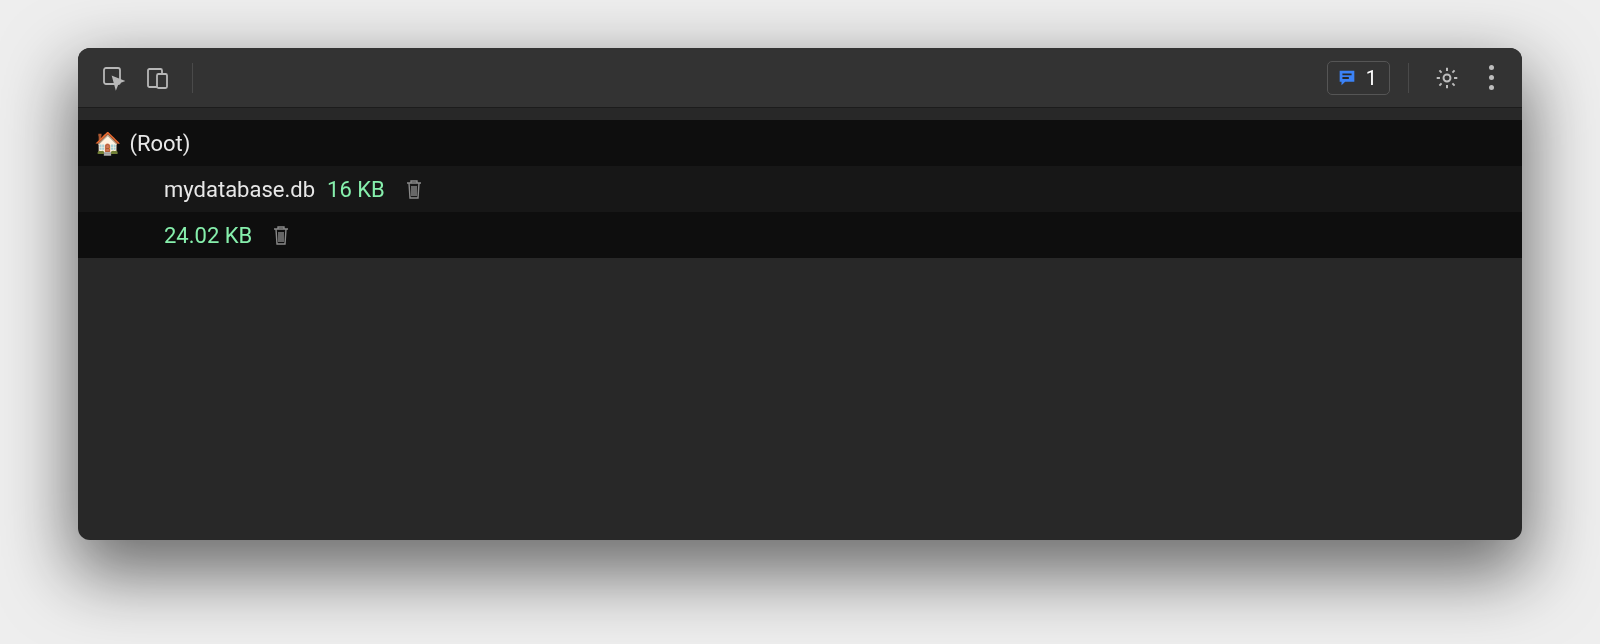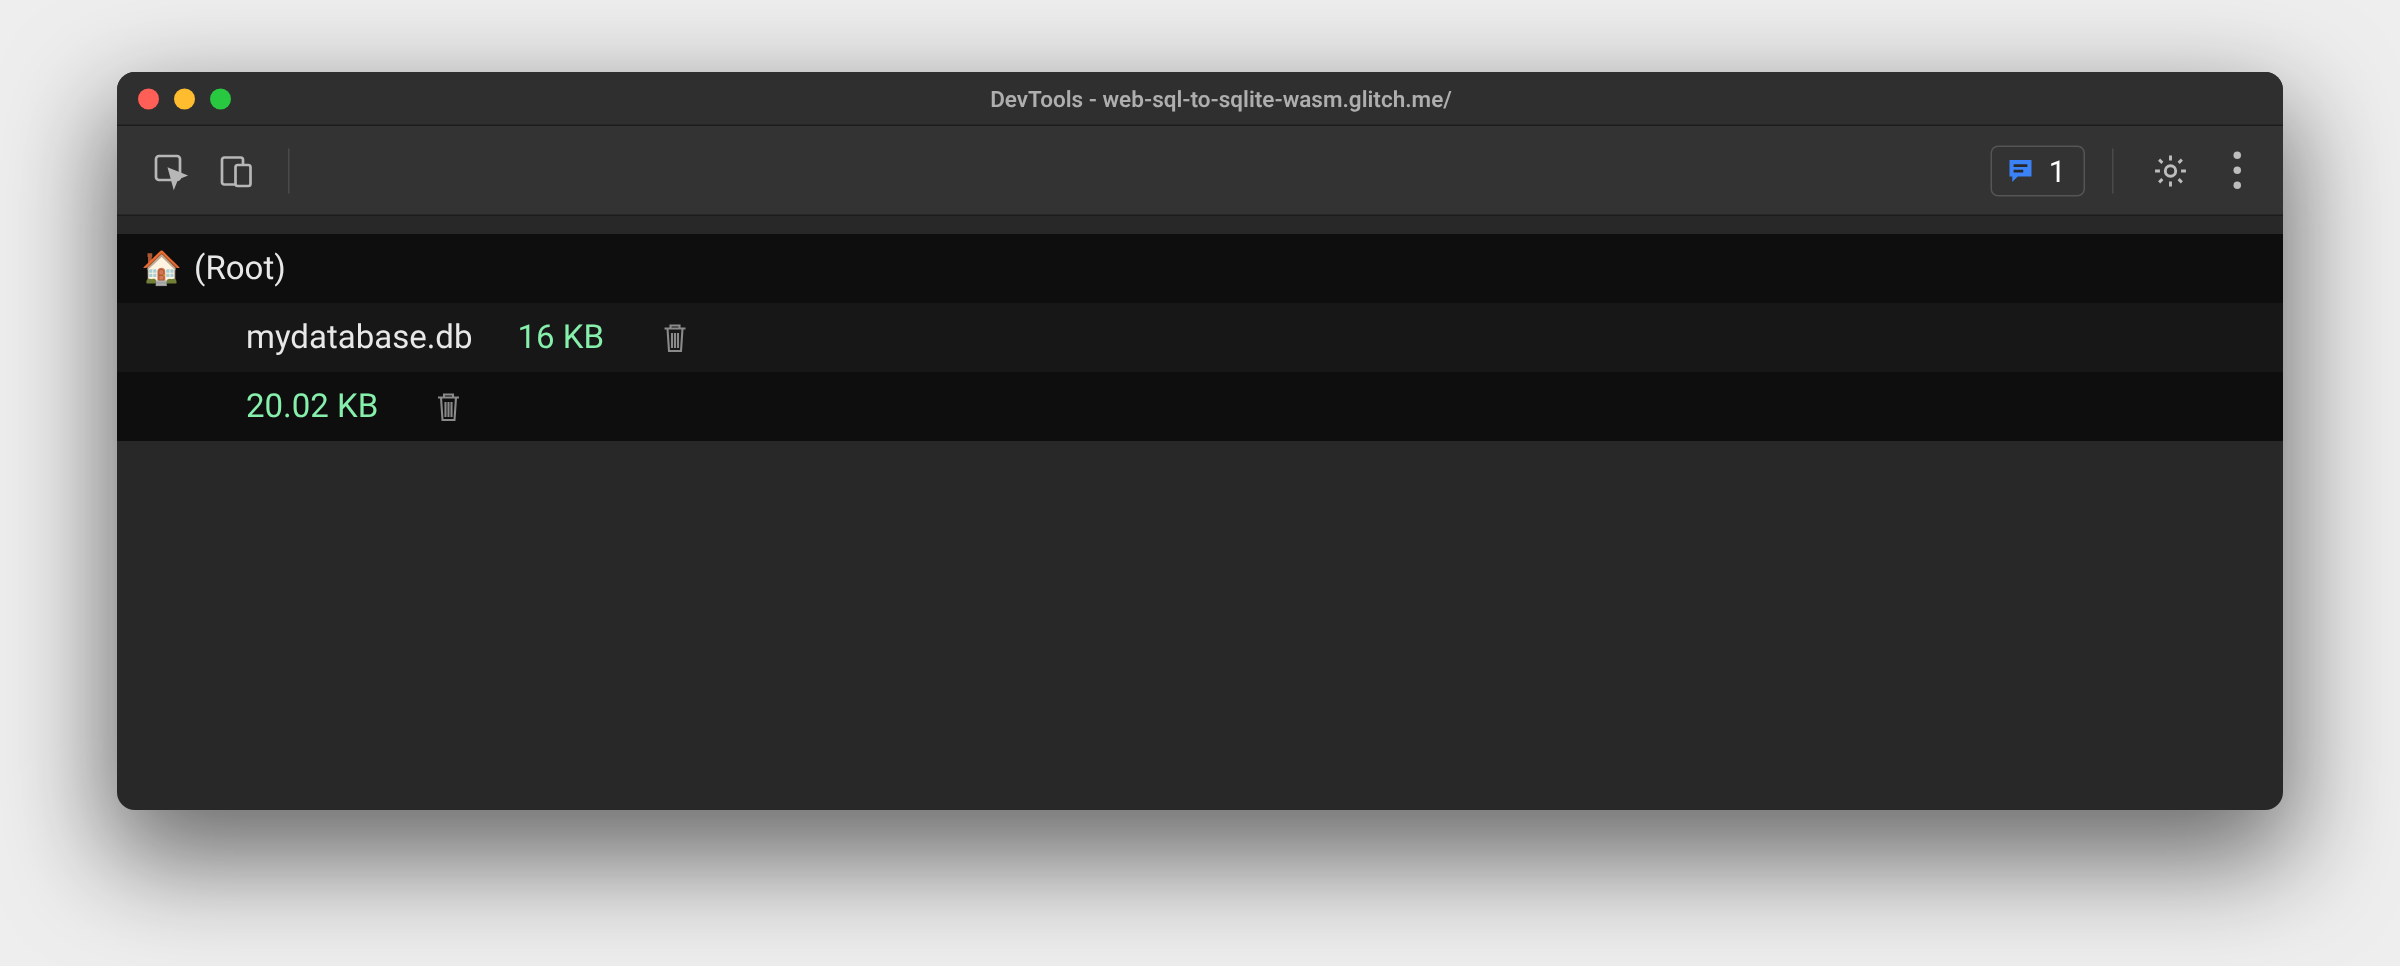--- a/index.html
+++ b/index.html
@@ -42,41 +42,33 @@
     .issues-badge svg { stroke:#3b82f6; fill:#3b82f6; }
     .issues-count { color:#fff; font-size:20px; }
     .v-div { width:1px; height:30px; background:#4a4a4a; margin:0 8px;}
     .kebab { display:flex; flex-direction:column; gap:5px; cursor:pointer; padding:8px 12px; }
     .kebab span { width:5px; height:5px; border-radius:50%; background:#bdbdbd; }
     .content { padding-top:12px; }
     .row {
       display:flex; align-items:center; height:46px; padding-left:16px;
       font-size:22px; color:#e8e8e8; background:#0e0e0e;
     }
-    .row.child { padding-left:86px; gap:30px; }
+    .row.child { padding-left:86px; gap:12px; }
     .row.odd { background:#171717; }
     .file-size { color:#86efac; }
     .home-icon { font-size:22px; margin-right:8px; }
     .trash { display:inline-flex; align-items:center; margin-left:6px; cursor:pointer;}
     .trash svg { stroke:#8a8a8a; fill:none; }
     .gear svg { stroke:#bdbdbd; fill:none; }
   </style>
 </head>
 <body>
 
 <div class="window">
 
-  <div class="titlebar">
-    <div class="traffic">
-      <div class="dot r"></div>
-      <div class="dot y"></div>
-      <div class="dot g"></div>
-    </div>
-    <div class="title-text">DevTools - web-sql-to-sqlite-wasm.glitch.me/</div>
-  </div>
 
   <div class="toolbar">
     <div class="tb-left">
       <div class="tb-icon-btn">
         <svg width="26" height="26" viewBox="0 0 26 26" stroke-width="1.8">
           <rect x="3" y="3" width="16" height="16" rx="2"></rect>
           <path d="M12 12 L22 16 L17 18 L15 23 Z" fill="#b7b7b7"></path>
         </svg>
       </div>
       <div class="tb-icon-btn">
@@ -119,21 +111,21 @@
       <span>mydatabase.db</span>
       <span class="file-size">16 KB</span>
       <span class="trash">
         <svg width="22" height="24" viewBox="0 0 22 24" stroke-width="1.4">
           <path d="M4 6 h14 M8 6 v-2 h6 v2 M6 6 l1 15 h8 l1 -15"></path>
           <path d="M9 9 v10 M11 9 v10 M13 9 v10"></path>
         </svg>
       </span>
     </div>
     <div class="row child">
-      <span class="file-size">20.02 KB</span>
+      <span class="file-size">24.02 KB</span>
       <span class="trash">
         <svg width="22" height="24" viewBox="0 0 22 24" stroke-width="1.4">
           <path d="M4 6 h14 M8 6 v-2 h6 v2 M6 6 l1 15 h8 l1 -15"></path>
           <path d="M9 9 v10 M11 9 v10 M13 9 v10"></path>
         </svg>
       </span>
     </div>
   </div>
 
 </div>

